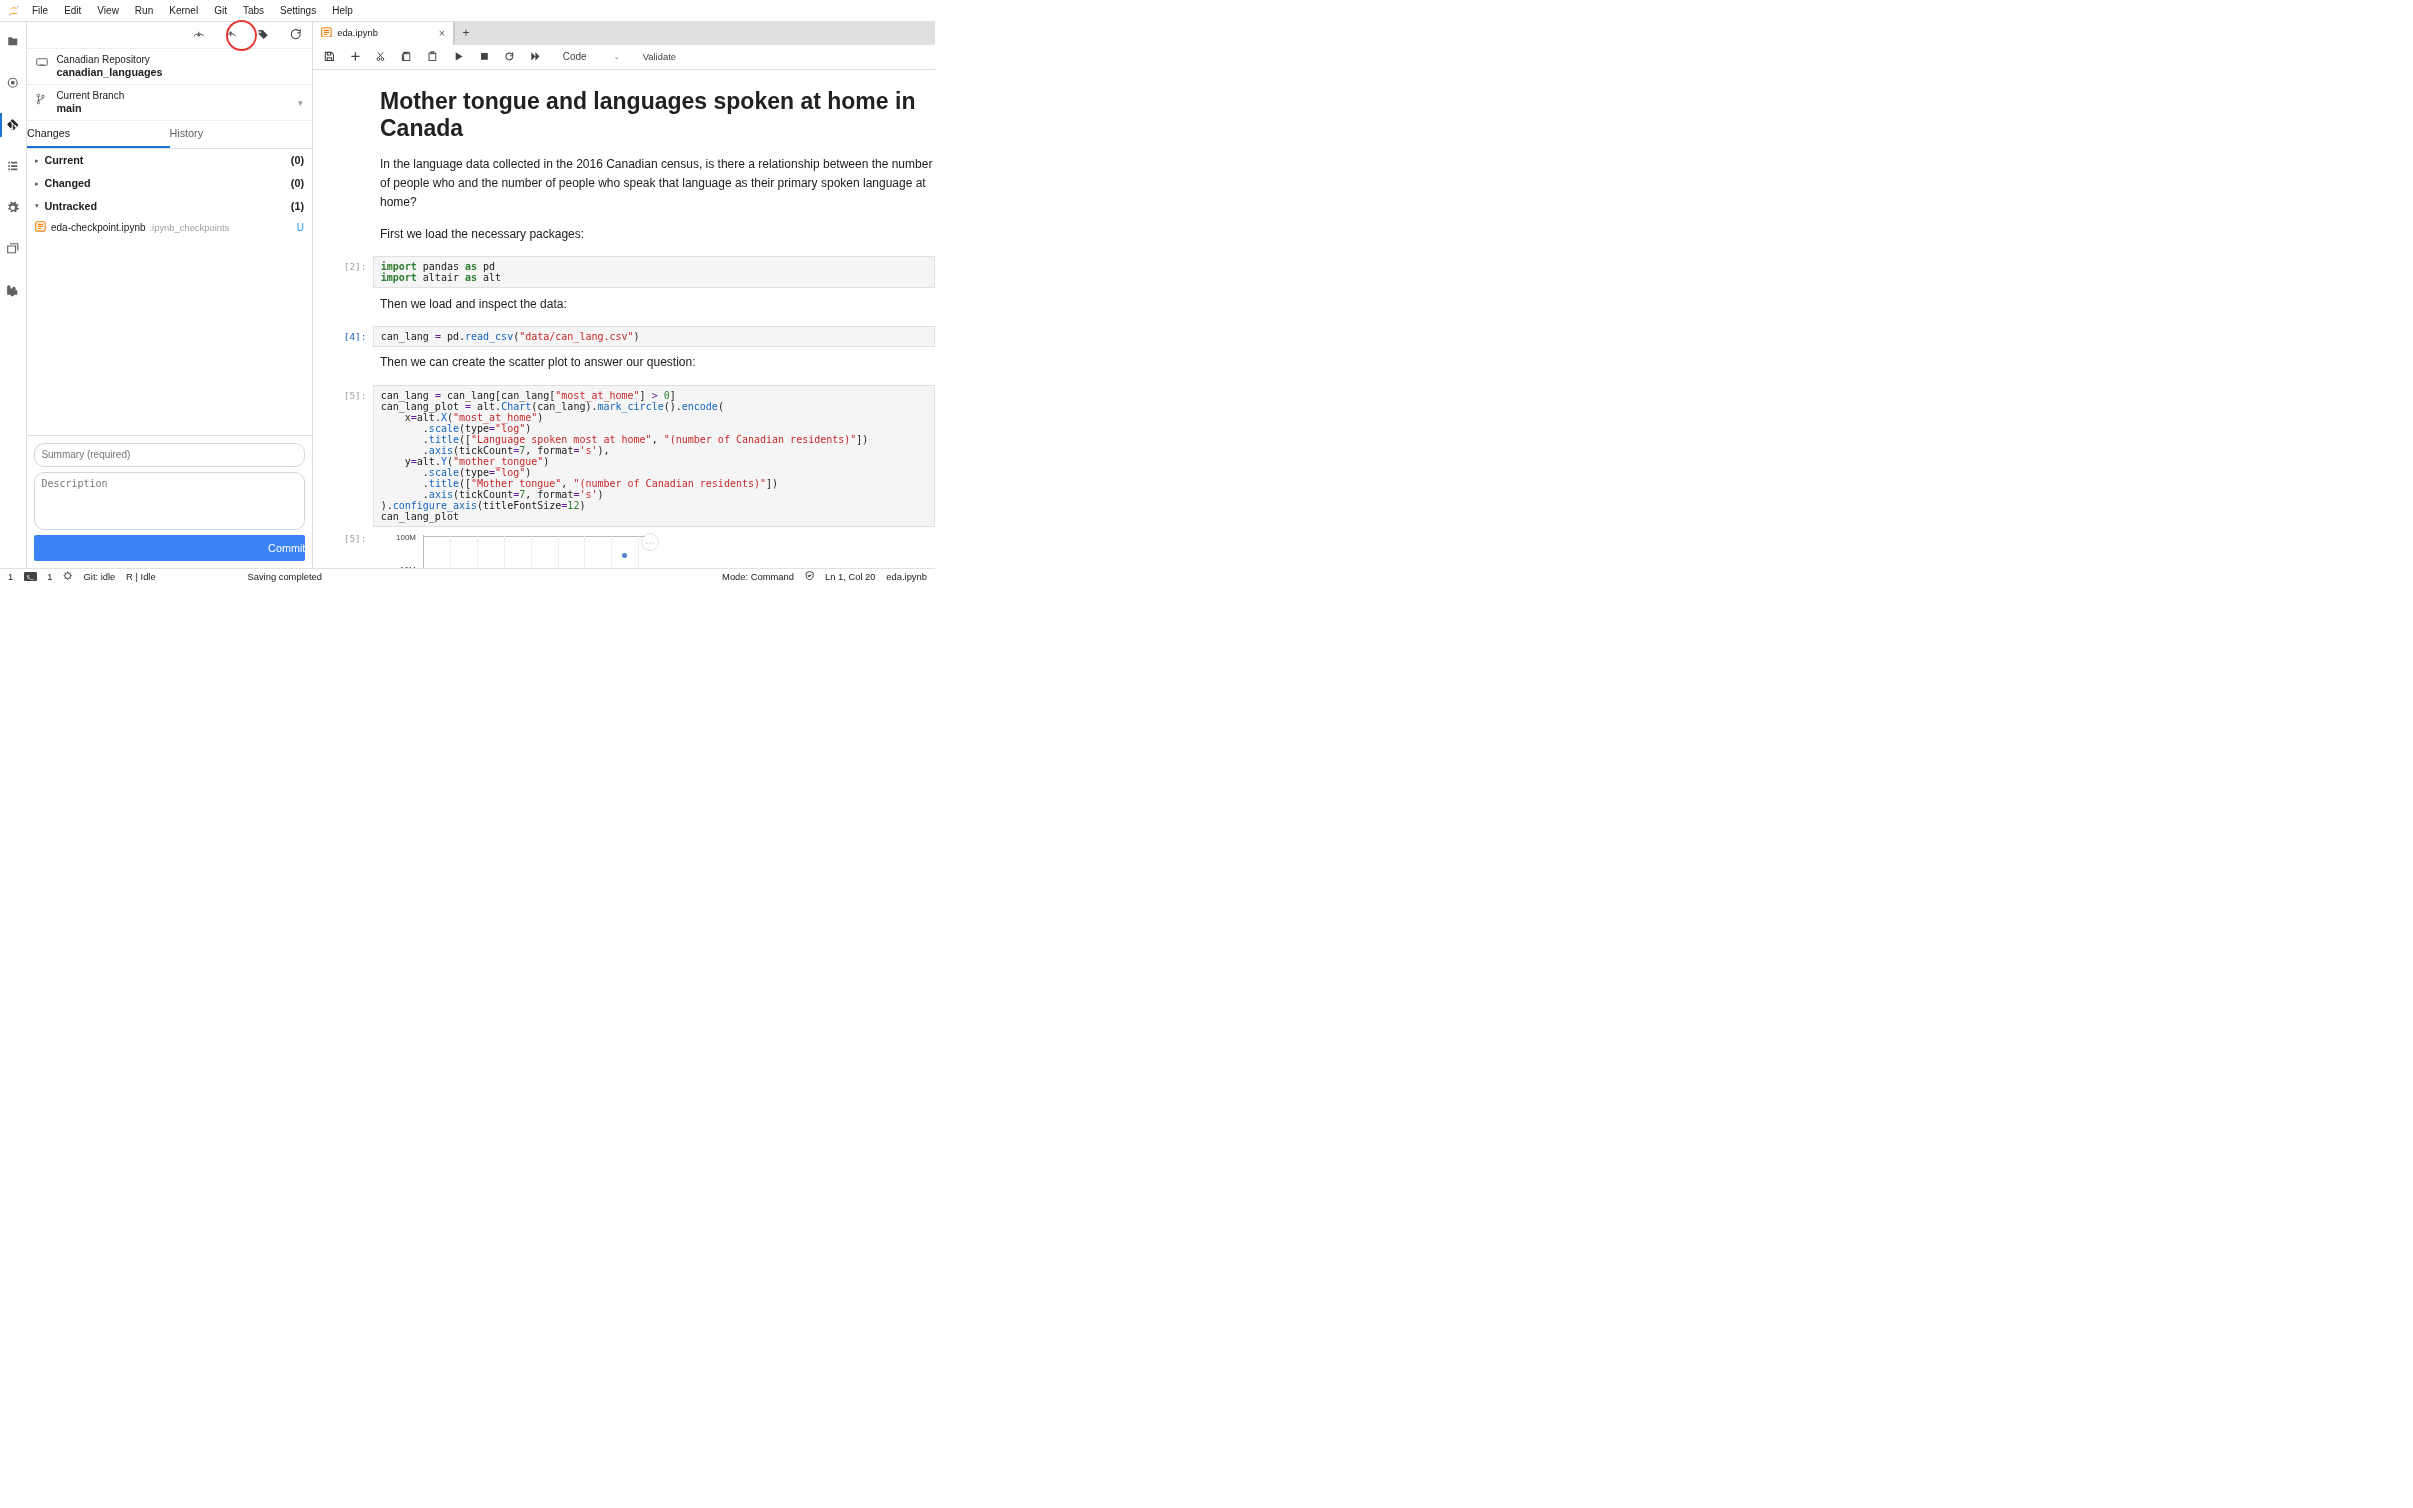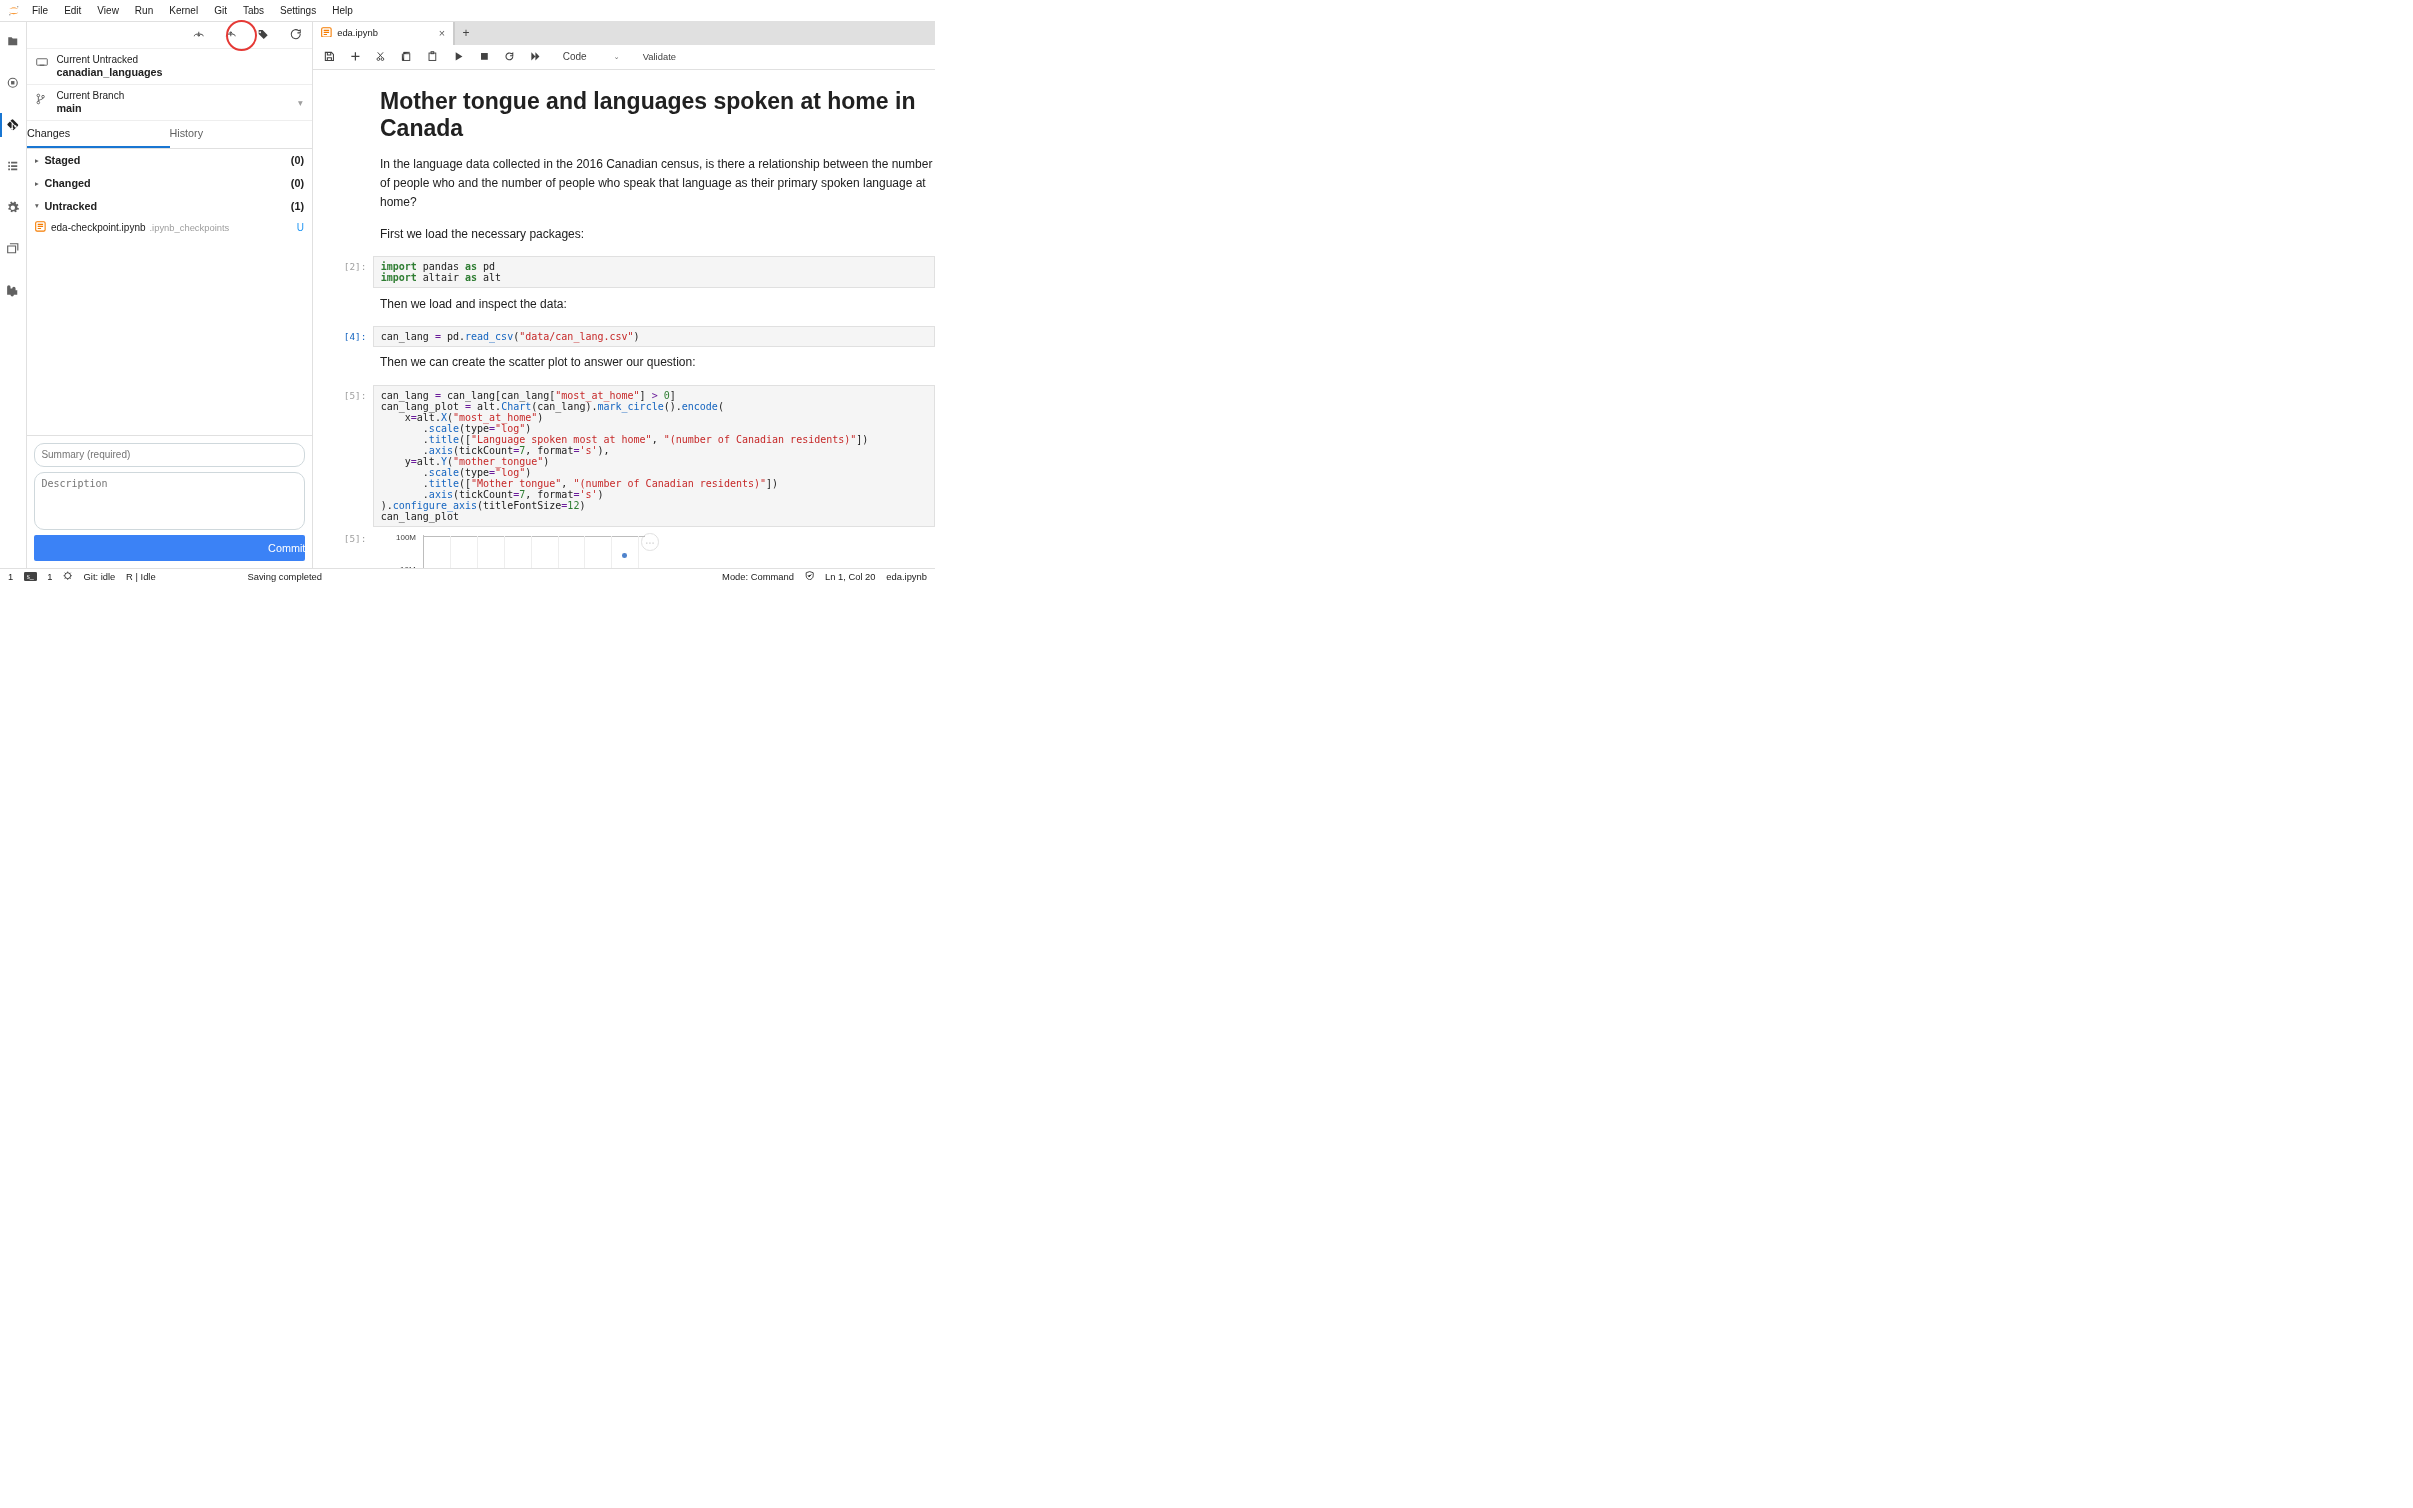--- a/index.html
+++ b/index.html
@@ -245,21 +245,21 @@
     </div>
 
     <div class="gp-section">
       <div class="ic">
         <svg viewBox="0 0 20 16" width="12" height="9.4">
             <rect x="1" y="3" width="18" height="11" rx="1" fill="none" stroke="currentColor" stroke-width="1.6"></rect>
             <rect x="6" y="13" width="8" height="2" fill="currentColor"></rect>
           </svg>
       </div>
       <div class="lbls">
-        <div class="line1">Current Untracked</div>
+        <div class="line1">Canadian Repository</div>
         <div class="line2">canadian_languages</div>
       </div>
     </div>
 
     <div class="gp-section">
       <div class="ic">
         <svg viewBox="0 0 16 20" width="9.4" height="12">
             <circle cx="4" cy="4" r="2.2" fill="none" stroke="currentColor" stroke-width="1.6"></circle>
             <circle cx="4" cy="16" r="2.2" fill="none" stroke="currentColor" stroke-width="1.6"></circle>
             <circle cx="12" cy="6" r="2.2" fill="none" stroke="currentColor" stroke-width="1.6"></circle>
@@ -273,21 +273,21 @@
       <div class="chev">▾</div>
     </div>
 
     <div class="tabs2">
       <div class="t active">Changes</div>
       <div class="t">History</div>
     </div>
 
     <div class="section-row">
       <span class="tri">▸</span>
-      <span class="lab">Staged</span>
+      <span class="lab">Current</span>
       <span class="cnt">(0)</span>
     </div>
     <div class="section-row">
       <span class="tri">▸</span>
       <span class="lab">Changed</span>
       <span class="cnt">(0)</span>
     </div>
     <div class="section-row">
       <span class="tri">▾</span>
       <span class="lab">Untracked</span>

